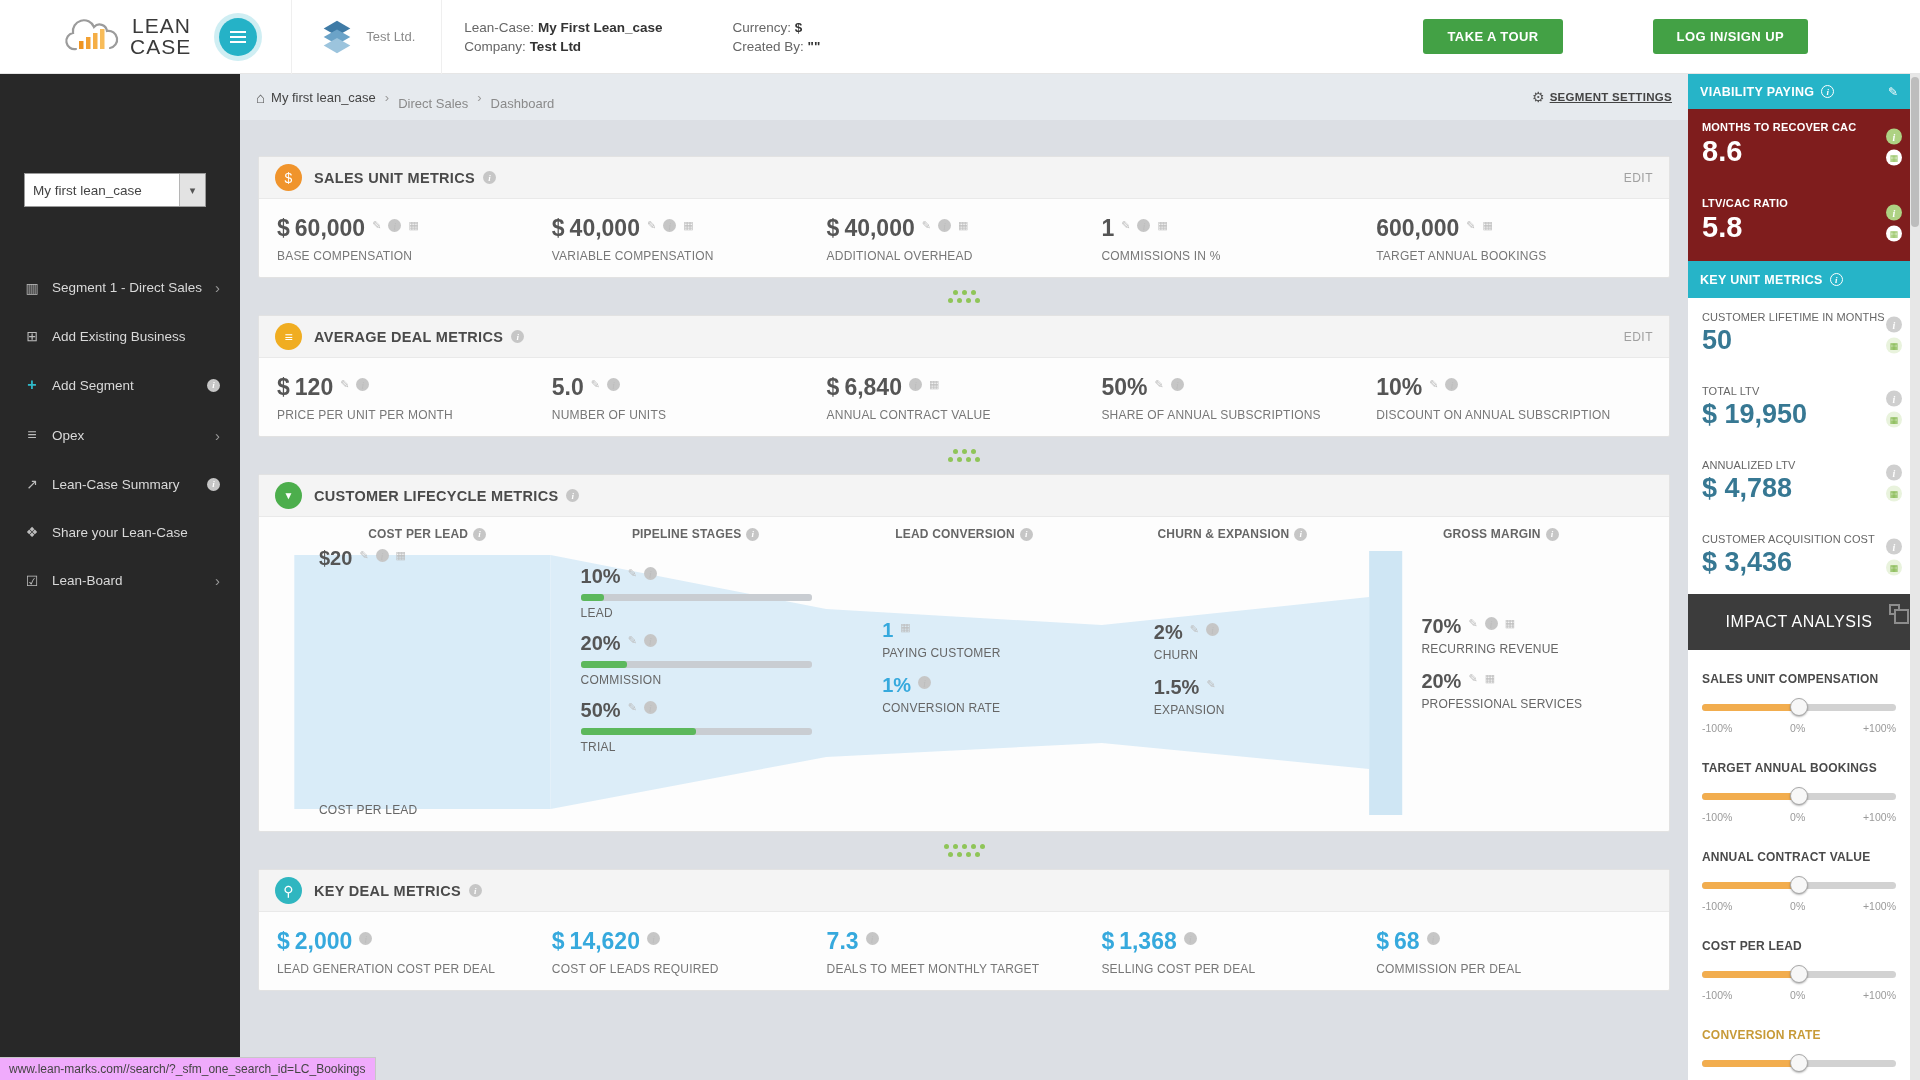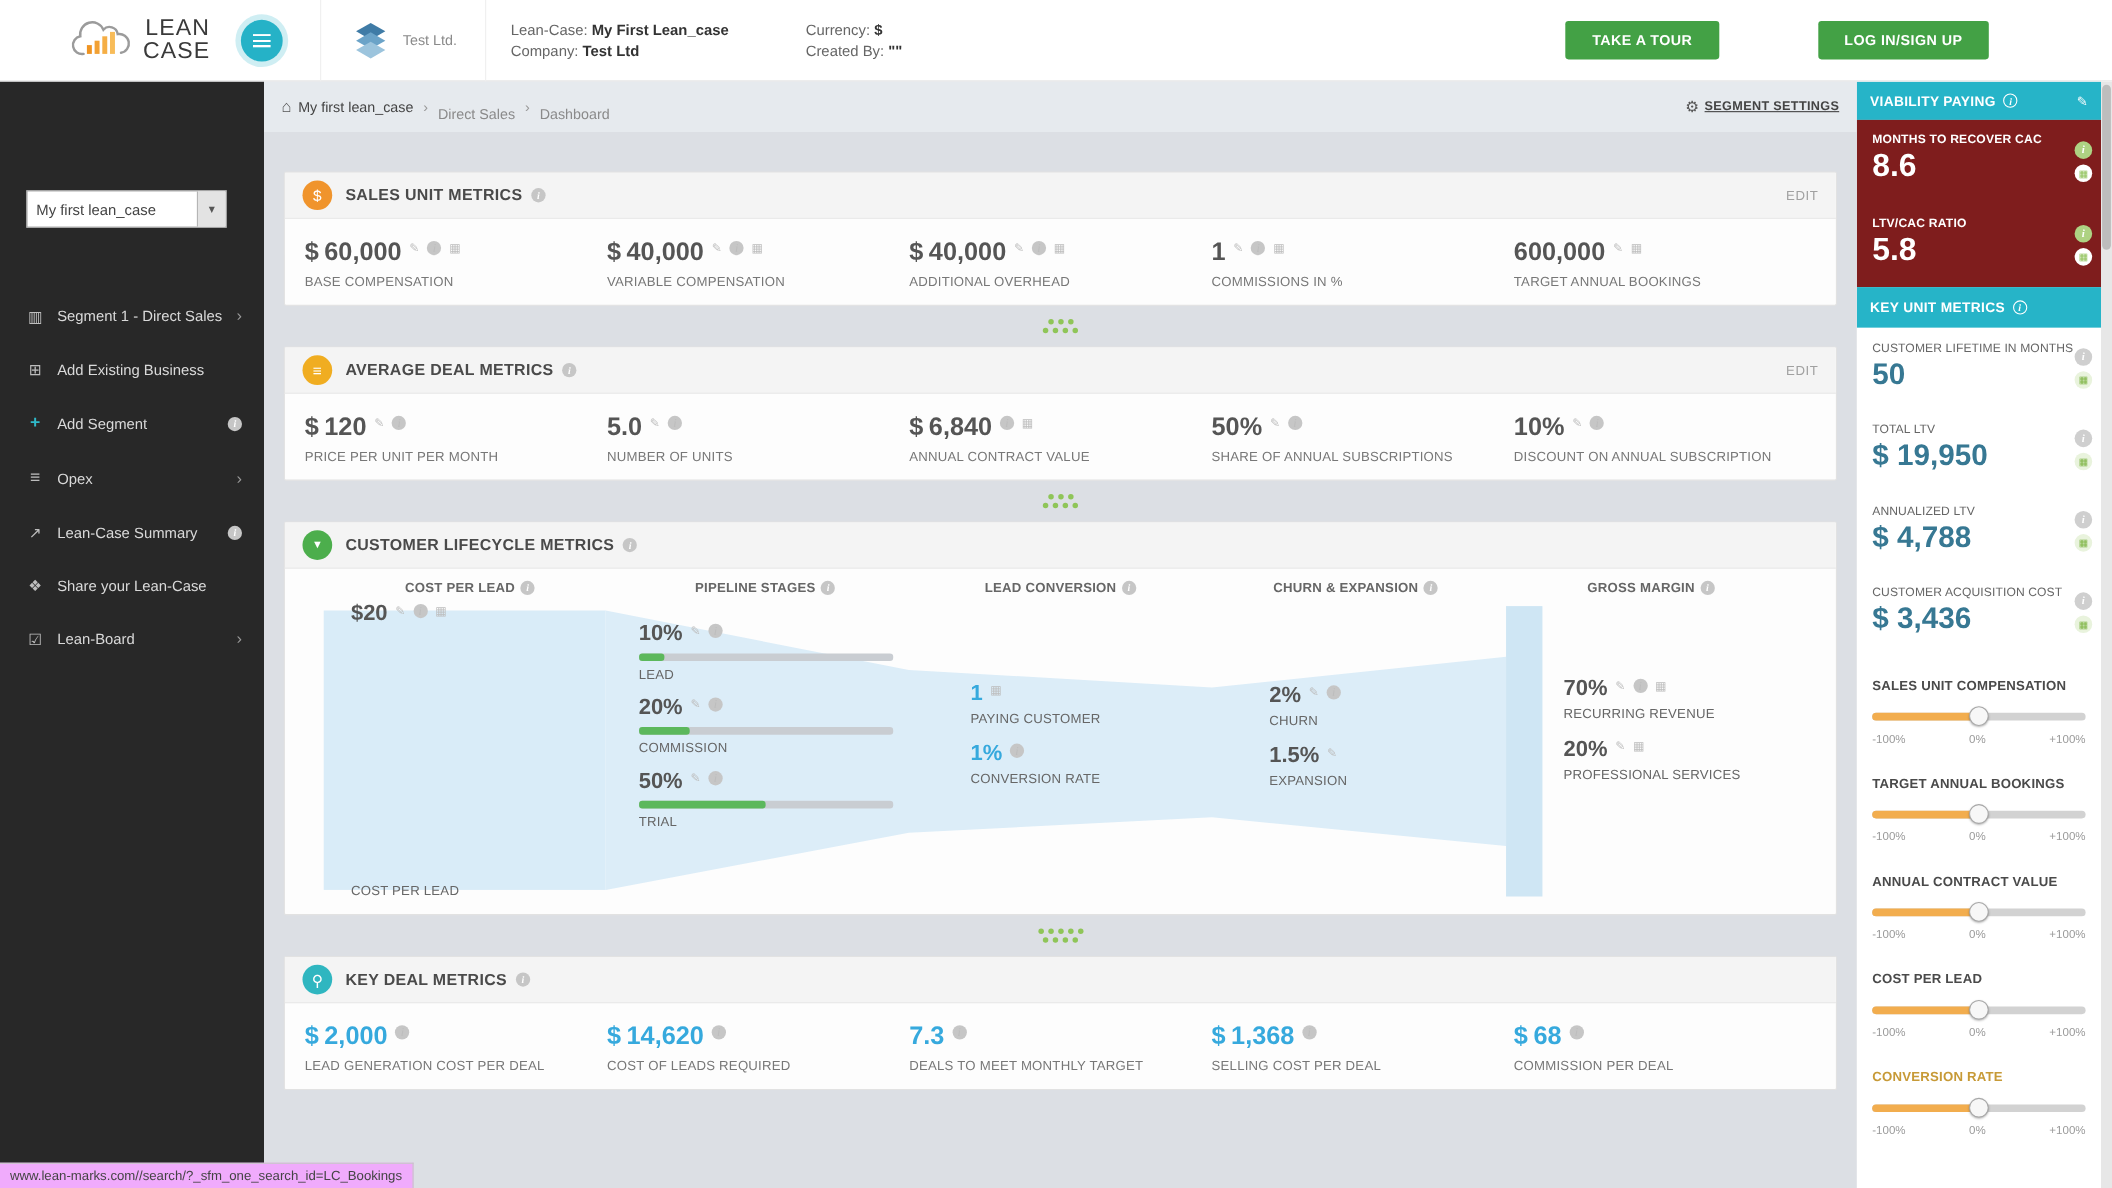--- a/index.html
+++ b/index.html
@@ -653,20 +653,24 @@
     </div>
     <div class="w-row">
       <div class="w-label">CUSTOMER ACQUISITION COST</div>
       <div class="w-value">$ 3,436</div>
       <div class="rp-icons">
           <span class="rp-ic info">i</span>
           <span class="rp-ic chart"></span>
         </div>
     </div>
 
+    <div class="impact-bar">
+      <span class="impact-title">IMPACT ANALYSIS</span>
+      <span class="layers-icon"></span>
+    </div>
     <div class="sliders">
       <div class="slider-group">
         <div class="slider-label">SALES UNIT COMPENSATION</div>
         <div class="slider">
           <div class="track">
               <div class="fill"></div>
             </div>
           <div class="thumb"></div>
         </div>
         <div class="slider-scale">

